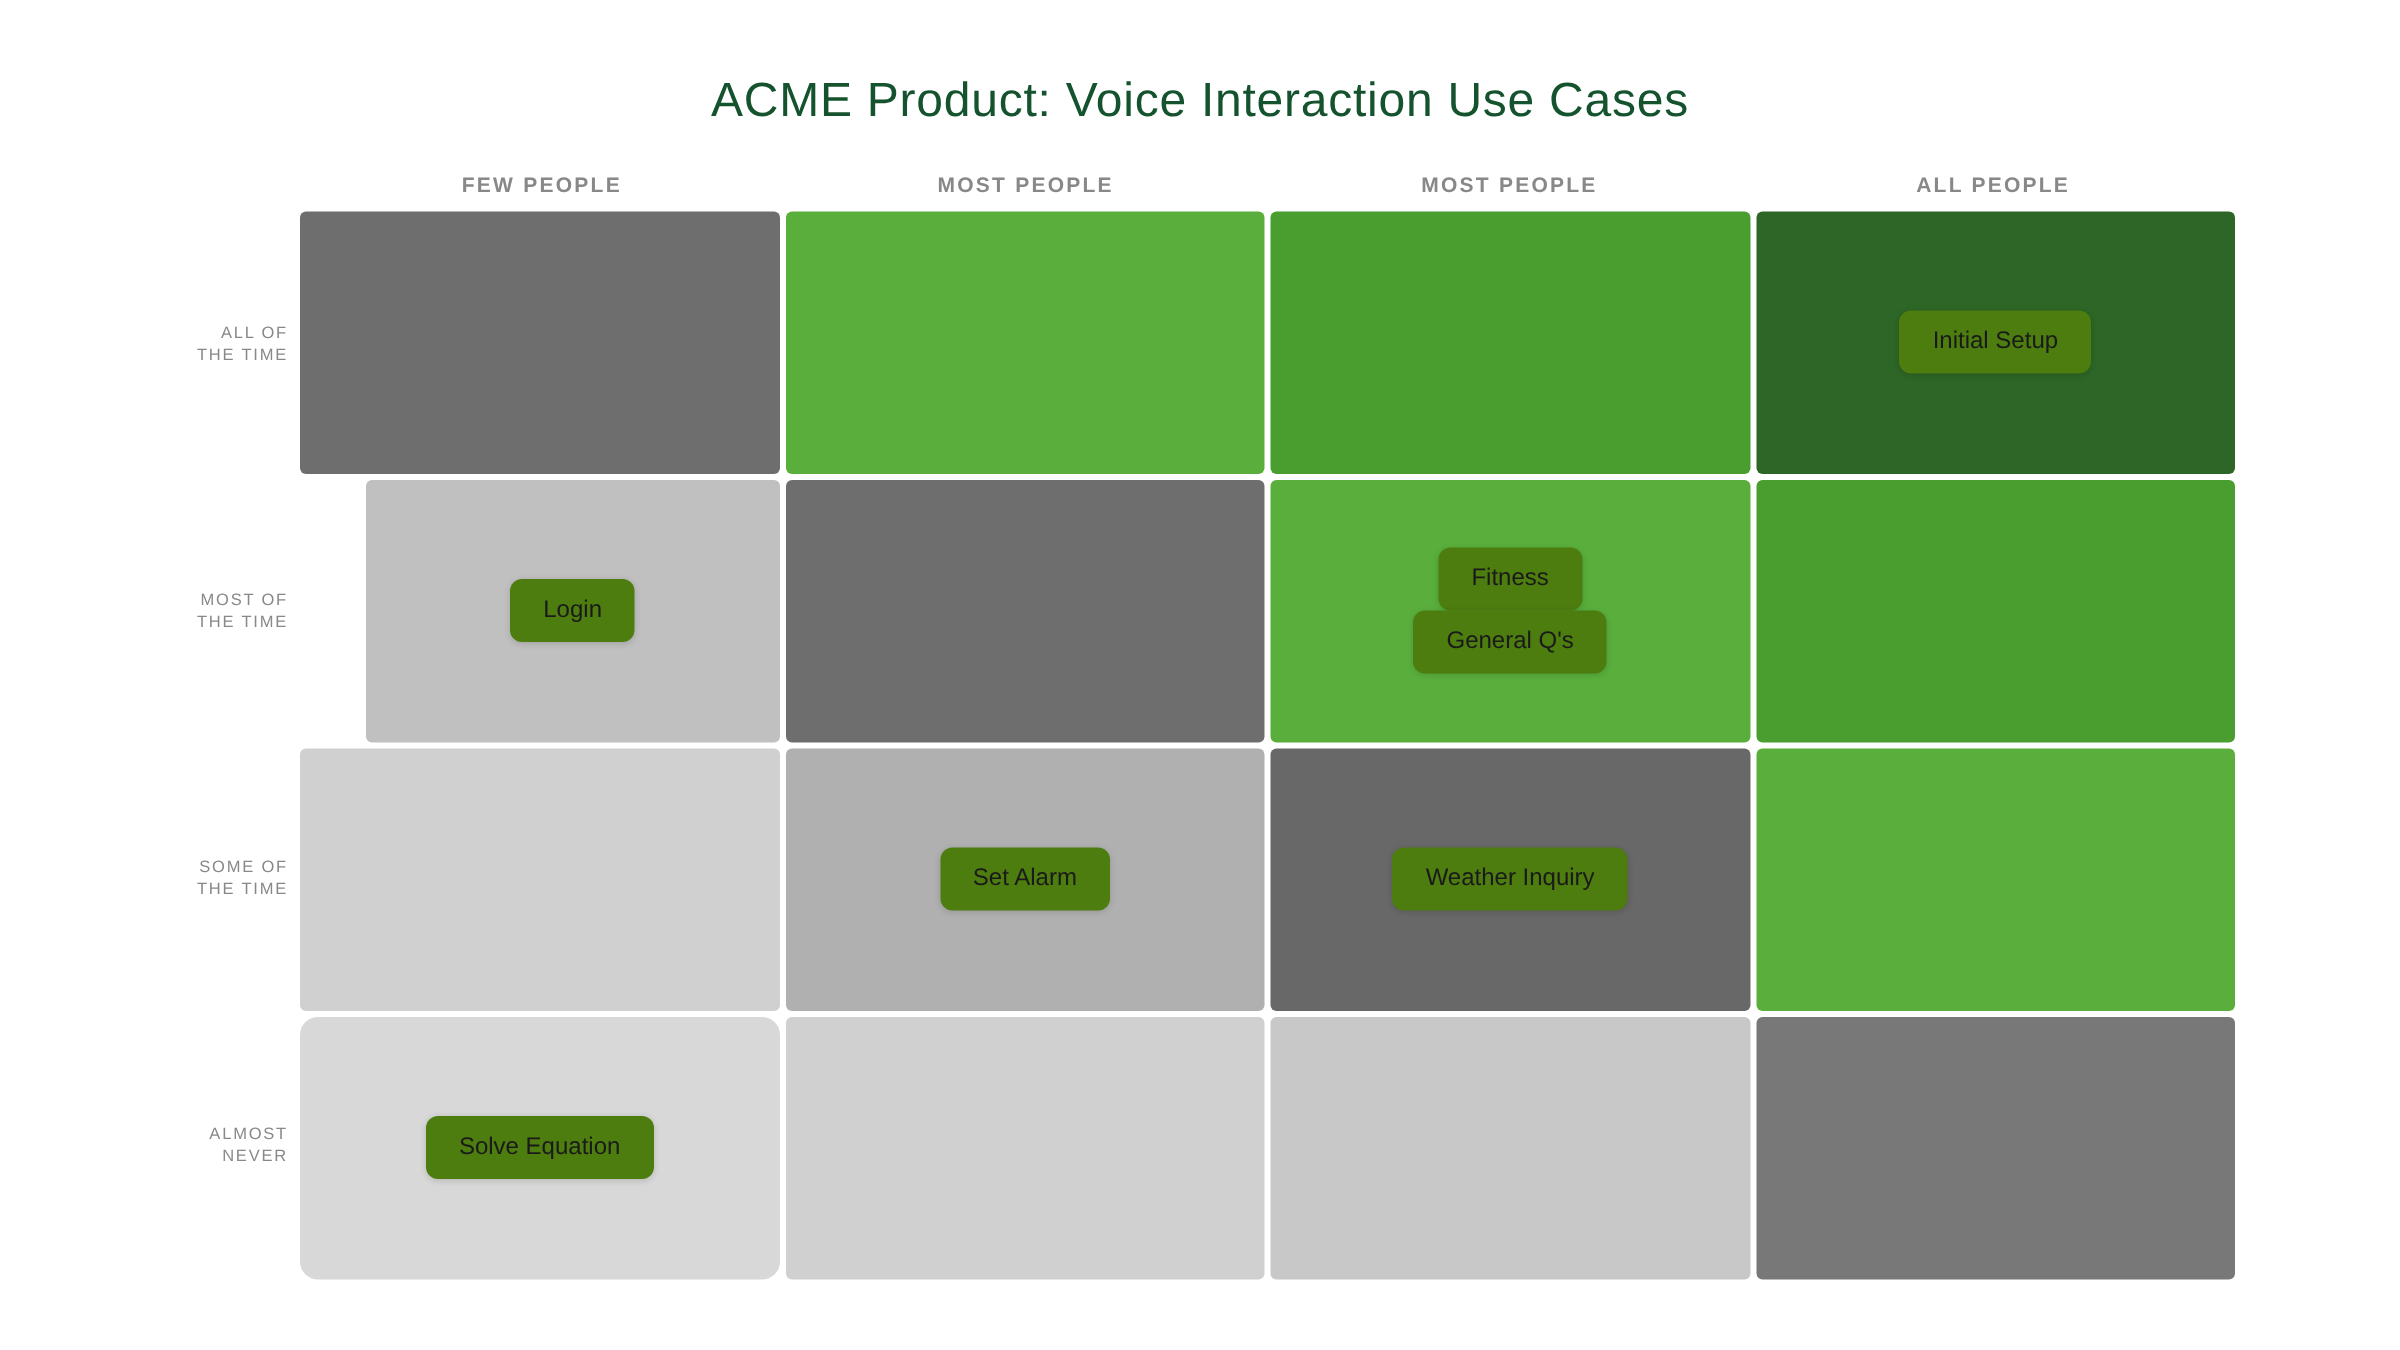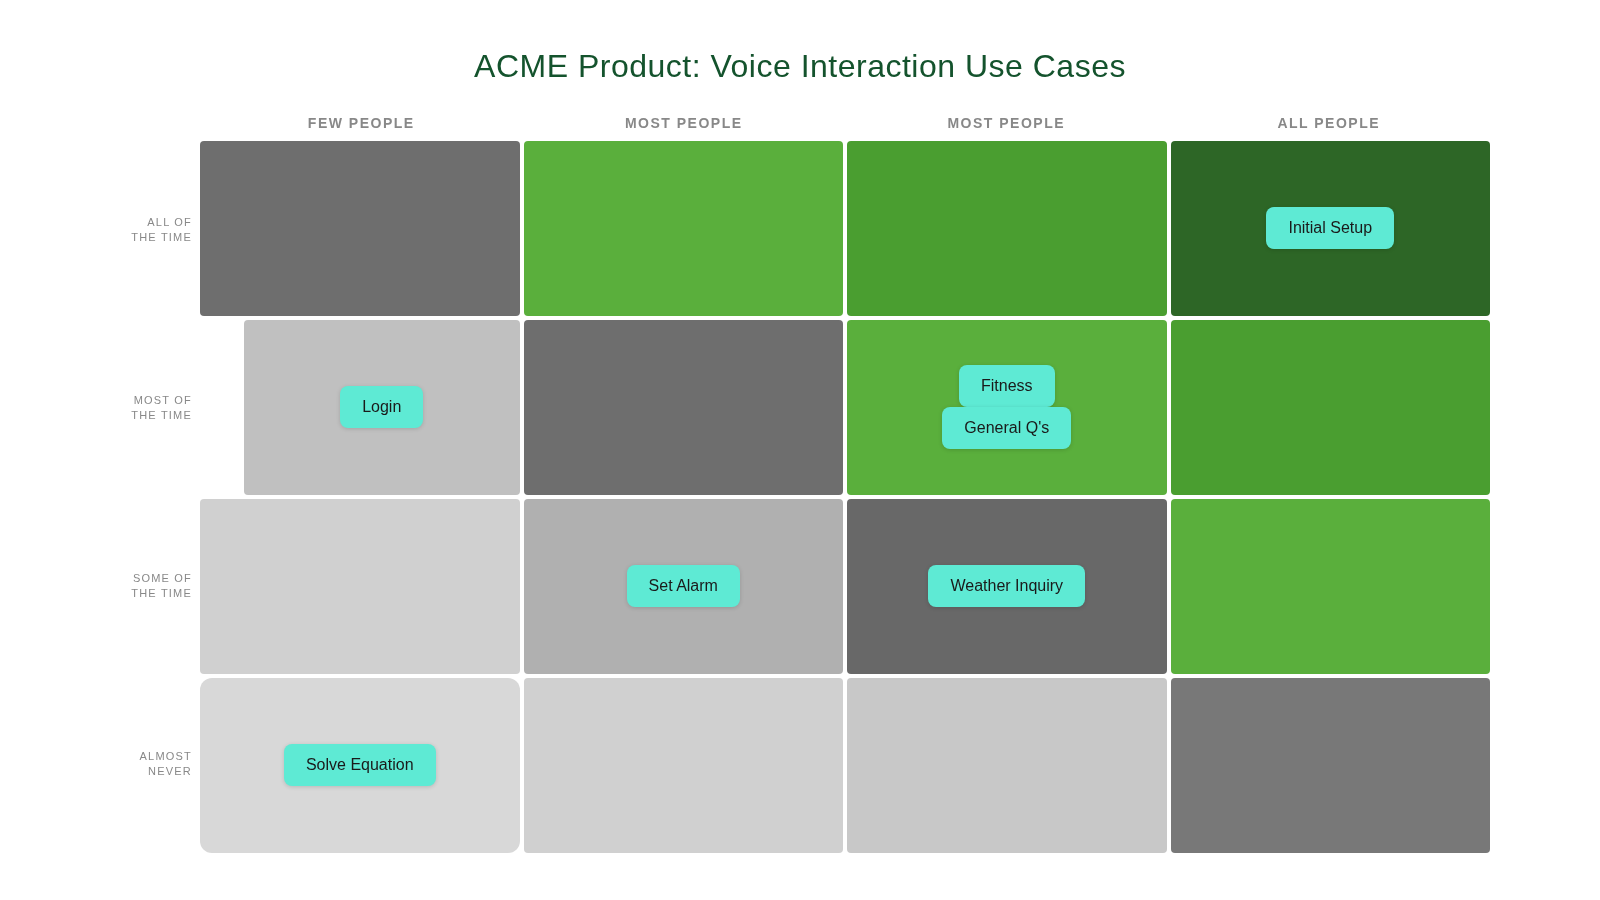--- a/index.html
+++ b/index.html
@@ -82,21 +82,21 @@
     .cell {
       height: 175px;
       display: flex;
       align-items: center;
       justify-content: center;
       border-radius: 4px;
       position: relative;
     }
 
     .cell-tag {
-      background: #5eead4;
+      background: #4d7c0f;
       border-radius: 8px;
       padding: 12px 22px;
       font-size: 16px;
       font-weight: 500;
       color: #1a1a1a;
       box-shadow: 0 1px 4px rgba(0,0,0,0.15);
       white-space: nowrap;
     }
 
     

